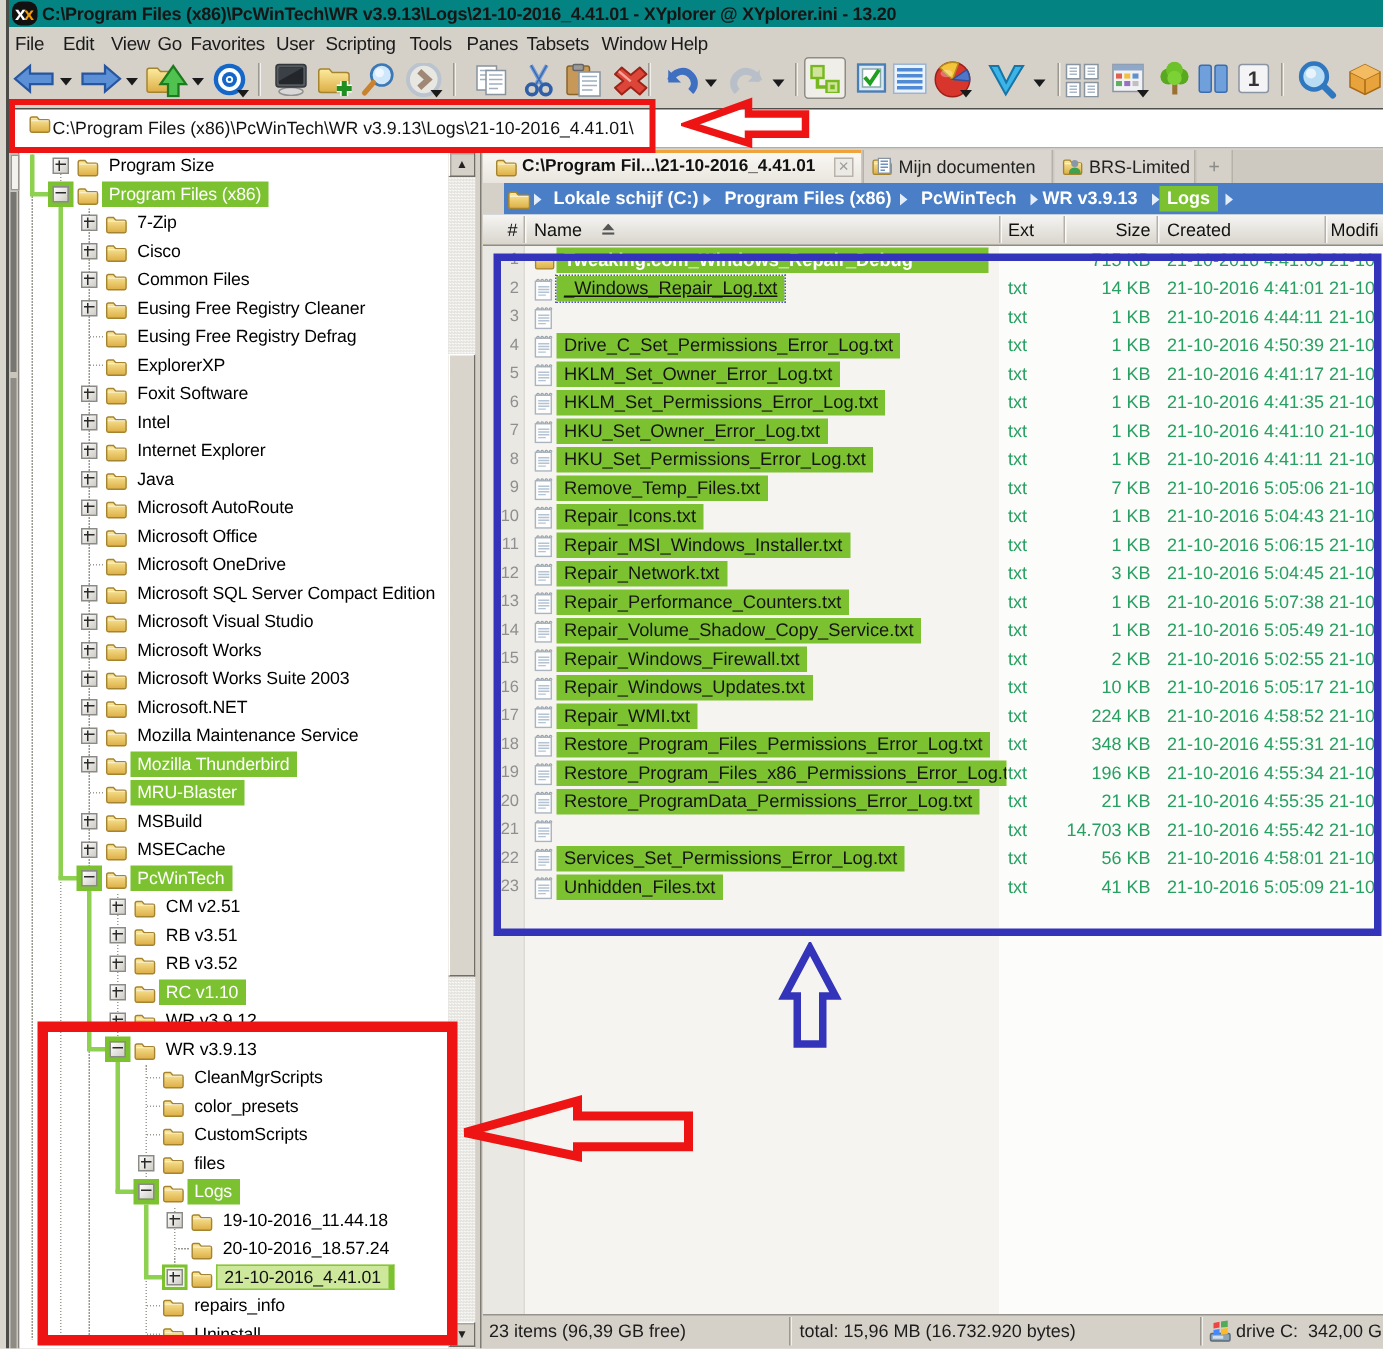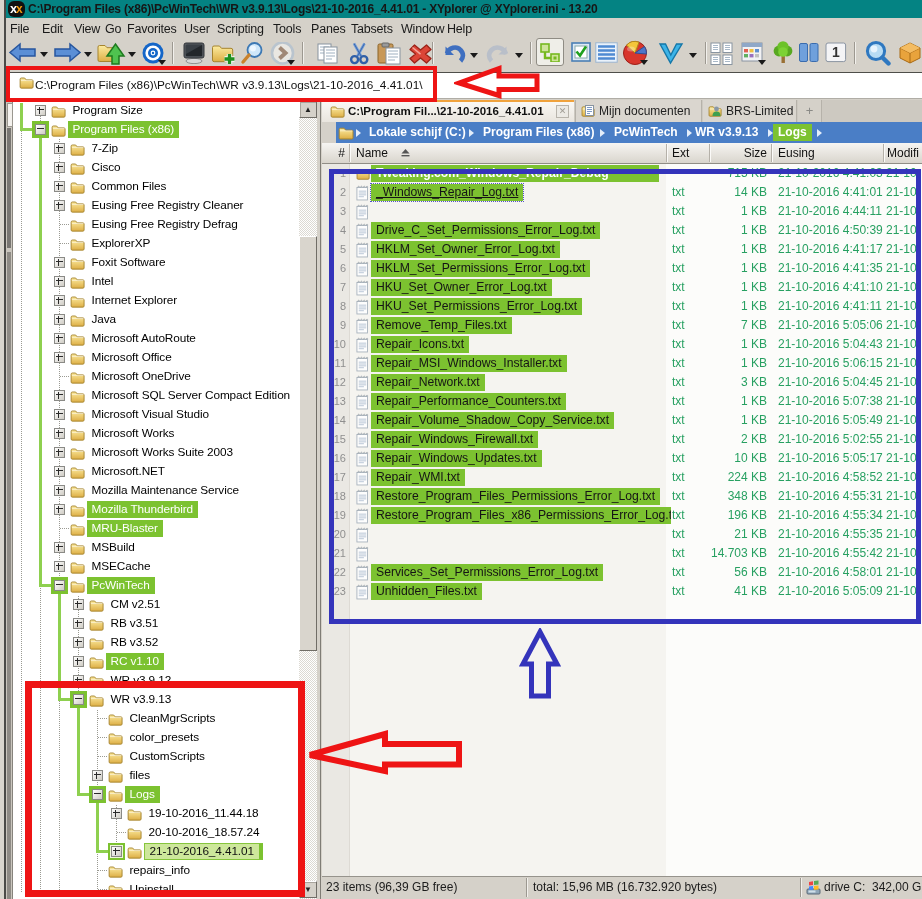--- a/index.html
+++ b/index.html
@@ -623,21 +623,21 @@
 <div class="ab" style="left:771px;top:144px;width:1px;height:18px;background:#b5b1a9;box-shadow:1px 0 0 #fbfaf8"></div>
 <div class="ab" style="left:883px;top:144px;width:1px;height:18px;background:#b5b1a9;box-shadow:1px 0 0 #fbfaf8"></div>
 <div class="hd" style="left:331px;top:143px;width:14px;text-align:right">#</div>
 <div class="hd" style="left:356px;top:143px">Name</div>
 <svg class="ab" style="left:401px;top:149px" width="9" height="8" viewBox="0 0 9 8">
       <path d="M4.5 0 L8.5 4.5 L0.5 4.5 Z" fill="#555"></path>
       <rect x="0.5" y="6" width="8" height="1.4" fill="#555"></rect>
     </svg>
 <div class="hd" style="left:672px;top:143px">Ext</div>
 <div class="hd" style="left:700px;top:143px;width:67px;text-align:right">Size</div>
-<div class="hd" style="left:778px;top:143px">Eusing</div>
+<div class="hd" style="left:778px;top:143px">Created</div>
 <div class="hd" style="left:887px;top:143px">Modifi</div>
 <div class="ab" style="left:322px;top:164px;width:600px;height:712px;background:#fcfcfa"></div>
 <div class="ab" style="left:322px;top:164px;width:28px;height:712px;background:#eae8e3"></div>
 <div class="ab" style="left:350px;top:164px;width:316px;height:712px;background:#f5f4f0"></div>
 <div class="ab" style="left:349px;top:164px;width:1px;height:712px;background:#dddad4"></div>
 <div class="fr" style="top:164px">
 <span class="num">1</span>
 <svg class="ab" style="left:34px;top:3px" width="14" height="14" viewBox="0 0 16 16">
         <use href="#fld"></use>
       </svg>
@@ -841,20 +841,21 @@
 <span class="ext">txt</span>
 <span class="sz">196 KB</span>
 <span class="cr">21-10-2016 4:55:34</span>
 <span class="mo">21-10</span>
 </div>
 <div class="fr" style="top:525px">
 <span class="num">20</span>
 <svg class="ab" style="left:34px;top:2px" width="13" height="16" viewBox="0 0 14 17">
         <use href="#txtf"></use>
       </svg>
+<span class="nm" style="">Restore_ProgramData_Permissions_Error_Log.txt</span>
 <span class="ext">txt</span>
 <span class="sz">21 KB</span>
 <span class="cr">21-10-2016 4:55:35</span>
 <span class="mo">21-10</span>
 </div>
 <div class="fr" style="top:544px">
 <span class="num">21</span>
 <svg class="ab" style="left:34px;top:2px" width="13" height="16" viewBox="0 0 14 17">
         <use href="#txtf"></use>
       </svg>

